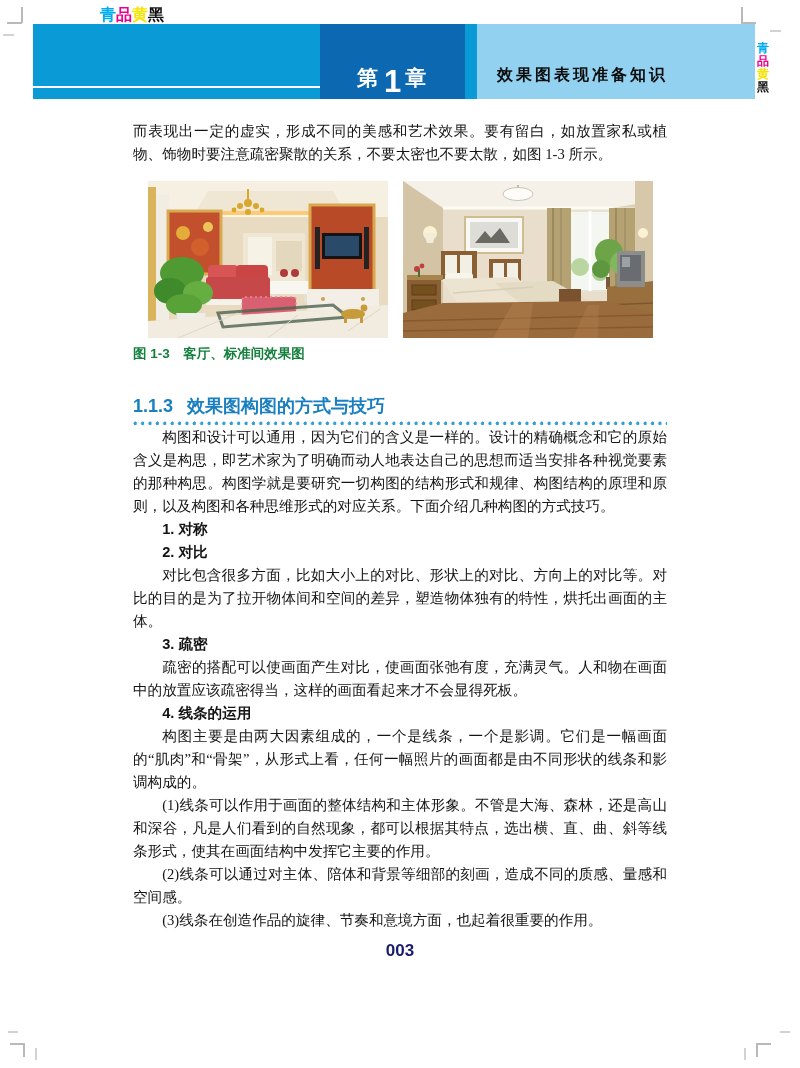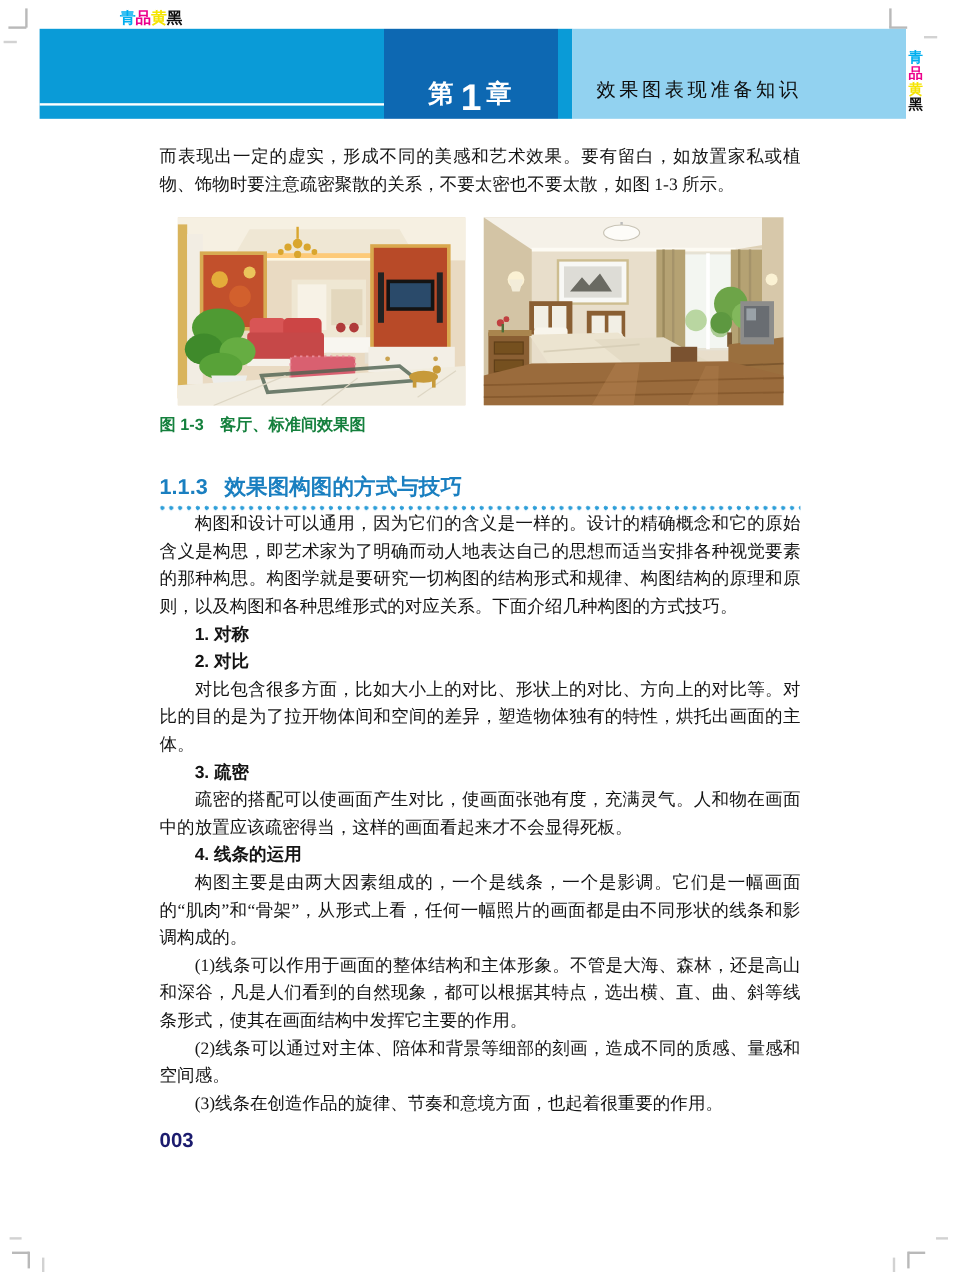--- a/index.html
+++ b/index.html
@@ -5,38 +5,38 @@
   html,body{margin:0;padding:0;background:#ffffff;}
   .page{position:relative;width:800px;height:1068px;background:#fff;overflow:hidden;
         font-family:"Liberation Serif",serif;}
 
   
   .crop{position:absolute;background:#b9b9b9;}
   .crop.light{background:#d2d2d2;}
 
   
   .regmarks{position:absolute;left:100px;top:8px;font-family:Liberation Sans, sans-serif;
-            font-weight:bold;font-size:13px;letter-spacing:0;line-height:14px;}
+            font-weight:bold;font-size:16px;letter-spacing:0;line-height:14px;}
   .regmarks-v{position:absolute;left:757px;top:42px;font-family:"Liberation Sans",sans-serif;
               font-weight:bold;font-size:12px;line-height:13px;display:flex;flex-direction:column;}
   .reg-c{color:#00AEEF;} .reg-m{color:#EC008C;} .reg-y{color:#F5E400;} .reg-k{color:#111111;}
 
   
   .banner{position:absolute;left:33px;top:24px;width:722px;height:75px;display:flex;}
   .band-left{position:relative;width:287px;height:100%;background:#0a9bd7;}
   .band-left .wline{position:absolute;left:0;top:62px;width:100%;height:2px;background:#ffffff;}
   .chapter-box{width:145px;height:100%;background:#0d68b2;display:flex;align-items:flex-end;
                justify-content:center;padding-bottom:7px;box-sizing:border-box;
                font-family:"Liberation Sans",sans-serif;color:#ffffff;}
   .chapter-box .zh{font-size:21px;font-weight:bold;letter-spacing:2px;}
   .chapter-box .num{font-size:31px;font-weight:bold;line-height:21px;padding:0 4px;}
   .band-sliver{width:12px;height:100%;background:#0a9bd7;}
   .band-right{width:278px;height:100%;background:#92d2f0;display:flex;align-items:flex-end;
               padding:0 0 13px 20px;box-sizing:border-box;}
-  .band-right .title{font-family:"Liberation Sans",sans-serif;font-weight:normal;font-size:16px;
+  .band-right .title{font-family:"Liberation Sans",sans-serif;font-weight:bold;font-size:16px;
                      letter-spacing:3px;color:#0d0d0d;}
 
   
   .content{position:absolute;left:133px;top:120px;width:534px;color:#141414;}
   .content p{margin:0;font-size:14.6px;line-height:23px;text-align:justify;}
   p.indent{text-indent:2em;}
   p.numhead{font-family:Liberation Sans, sans-serif;font-weight:bold;text-indent:2em;
             text-align:left;font-size:14.6px;}
 
   
@@ -47,21 +47,21 @@
 
   
   .sect{margin-top:31px;font-family:"Liberation Sans",sans-serif;font-weight:bold;
         font-size:18px;color:#1a7fc0;display:flex;gap:14px;align-items:baseline;}
   .dotline{margin-top:3px;height:5px;
            background-image:radial-gradient(circle at 2.2px 2.2px,#2e9ed8 1.6px,rgba(0,0,0,0) 1.9px);
            background-size:7.4px 5px;background-repeat:repeat-x;}
   .after-dots{margin-top:13px;}
 
   
-  .pagenum{margin-top:9px;text-align:left;font-family:"Liberation Sans",sans-serif;
+  .pagenum{margin-top:9px;text-align:center;font-family:"Liberation Sans",sans-serif;
            font-weight:bold;font-size:17px;color:#1b1b6e;padding-right:0;}
 </style>
 </head>
 <body>
 
 <div class="page">
 
   <div class="crop" style="left:7px;top:22px;width:15px;height:1.5px"></div>
   <div class="crop" style="left:21px;top:7px;width:1.5px;height:16px"></div>
   <div class="crop light" style="left:3px;top:34px;width:11px;height:2px"></div>

